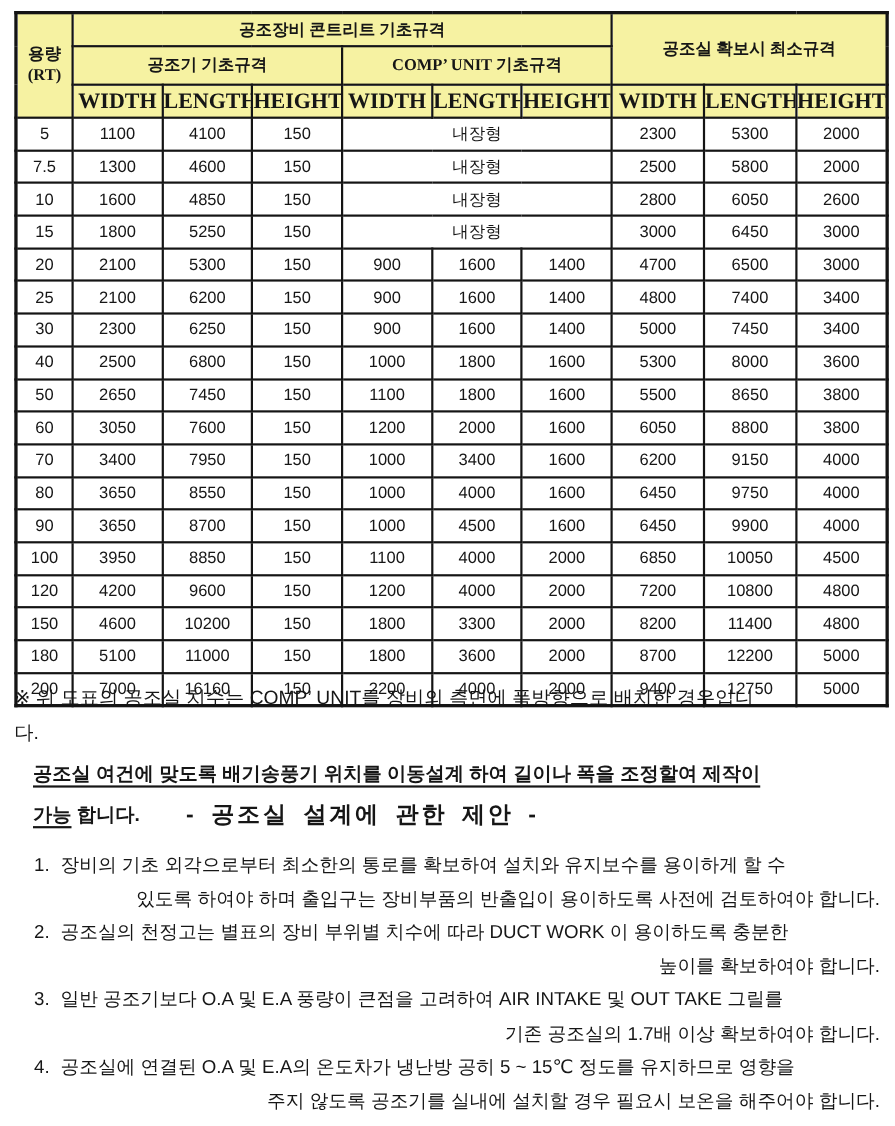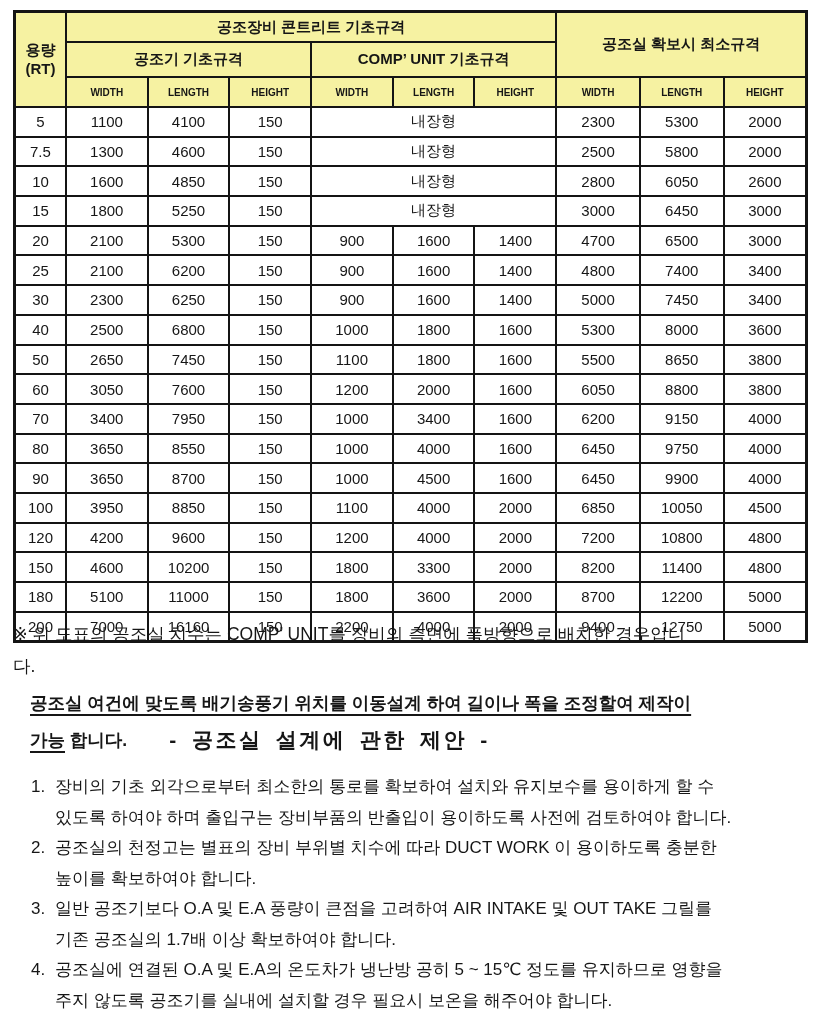--- a/index.html
+++ b/index.html
@@ -34,24 +34,25 @@
     text-align: center;
     vertical-align: middle;
     padding: 0;
     overflow: hidden;
     white-space: nowrap;
   }
   table.spec thead th {
     background: #f6f2a2;
     font-weight: bold;
     font-size: 15px;
+    font-family: Liberation Serif, serif;
   }
   table.spec thead tr.h1 th { height: 28px; }
   table.spec thead tr.h2 th { height: 33px; }
-  table.spec thead tr.h3 th { height: 28px; font-size: 10px; }
+  table.spec thead tr.h3 th { height: 28px; font-size: 20px; }
   table.spec tbody td {
     background: #ffffff;
     font-size: 15px;
     height: 27.7px;
   }
   th.capacity { line-height: 1.25; }
 
   
   .notes {
     position: absolute;
@@ -92,21 +93,21 @@
     left: 0;
     top: 772px;
     width: 800px;
   }
   .p-line {
     line-height: 30.5px;
     font-size: 17px;
     white-space: nowrap;
   }
   .p-line.first { margin-left: 31px; }
-  .p-line.cont  { margin-left: 55px; }
+  .p-line.cont  { margin-left: 55px; text-align: right; }
   .p-num { display: inline-block; min-width: 24px; }
 </style>
 </head>
 <body>
 
 <div class="page">
 
   <table class="spec">
     <colgroup>
       <col style="width:51px">

